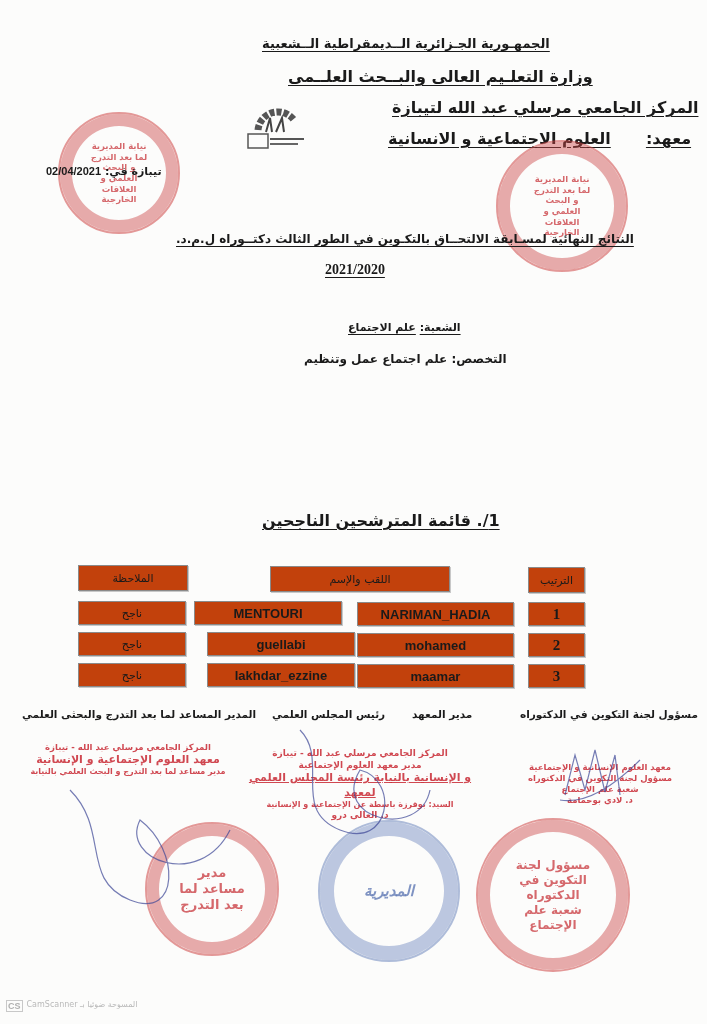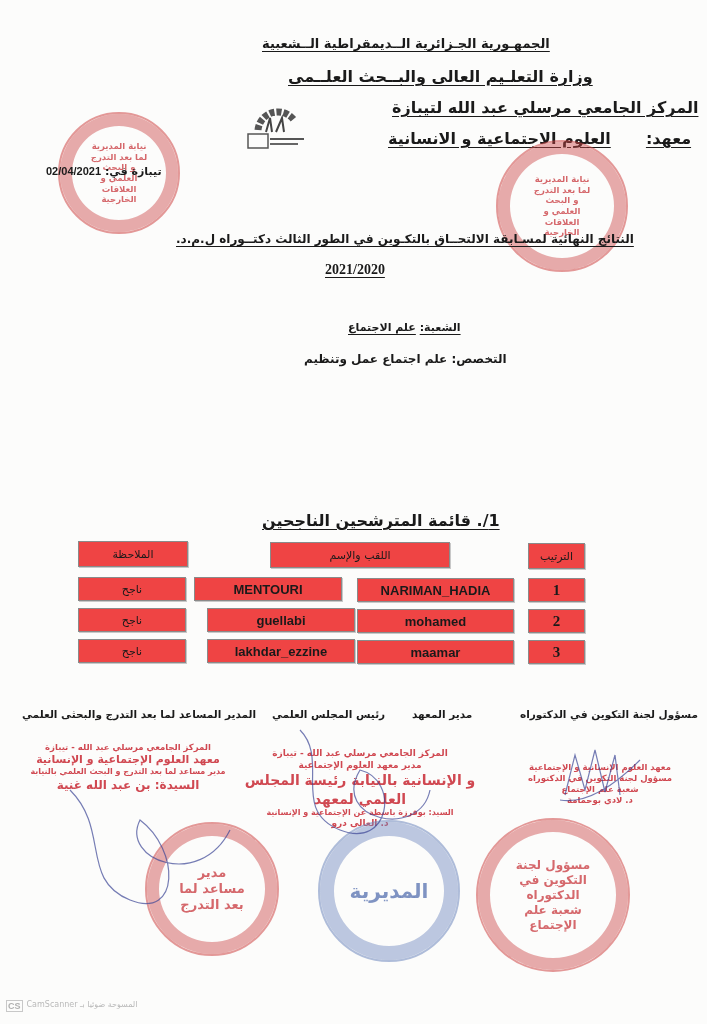--- a/index.html
+++ b/index.html
@@ -28,21 +28,21 @@
     border-color: rgba(110, 135, 190, 0.55);
     box-shadow: inset 0 0 0 12px rgba(255,255,255,0), inset 0 0 0 14px rgba(110,135,190,0.45);
     color: rgba(95, 120, 180, 0.8);
   }
   .stamp-text { position: absolute; direction: rtl; text-align: center; color: rgba(200, 40, 50, 0.85); font-weight: bold; line-height: 1.3; }
 
   
   .cell {
     position: absolute; border: 1px solid #8a8a8a; box-shadow: 1px 1px 0 #c8c8c8;
     display: flex; align-items: center; justify-content: center;
-    font-size: 12px; background: #ef4444;
+    font-size: 12px; background: #c2410c; margin-top: 24px;
   }
   .cell.latin { font-family: "Liberation Sans", sans-serif; font-weight: bold; font-size: 13px; }
   .cell.num { font-family: "Liberation Serif", serif; font-weight: bold; font-size: 15px; }
   .cell.ar { direction: rtl; font-size: 11px; }
 
   .sig-label { position: absolute; font-size: 10.5px; font-weight: bold; direction: rtl; white-space: nowrap; }
 
   .logo { position: absolute; }
   .scanner { position: absolute; left: 6px; top: 1000px; display: flex; align-items: flex-start; gap: 4px; color: #b9b9b9; font-size: 8px; }
   .scanner .cs { border: 1px solid #c8c8c8; font-family: "Liberation Sans", sans-serif; font-weight: bold; font-size: 9px; padding: 0 1px; color: #b0b0b0; }
@@ -125,43 +125,42 @@
 
 <div class="sig-label" style="left:520px; top:708px;">مسؤول لجنة التكوين في الدكتوراه</div>
 <div class="sig-label" style="left:412px; top:708px;text-align:right;">مدير المعهد</div>
 <div class="sig-label" style="left:272px; top:708px;">رئيس المجلس العلمي</div>
 <div class="sig-label" style="left:22px; top:708px;">المدير المساعد لما بعد التدرج والبحثى العلمي</div>
 
 <div class="stamp-text" style="left:28px; top:742px; width:200px; font-size:9.5px;">
   <div style="font-size:8.5px;">المركز الجامعي مرسلي عبد الله - تيبازة</div>
   <div style="font-size:11px;">معهد العلوم الإجتماعية و الإنسانية</div>
   <div style="font-size:8px;">مدير مساعد لما بعد التدرج و البحث العلمي بالنيابة</div>
-  <div style="font-size:12px;">السيدة: بن عبد الله غنية</div>
 </div>
 
 <div class="stamp-text" style="left:240px; top:748px; width:240px; font-size:9px;">
   <div>المركز الجامعي مرسلي عبد الله - تيبازة</div>
   <div>مدير معهد العلوم الإجتماعية</div>
-  <div style="font-size:14px;">و الإنسانية بالنيابة رئيسة المجلس العلمي لمعهد</div>
+  <div style="font-size:11px;text-decoration:underline;">و الإنسانية بالنيابة رئيسة المجلس العلمي لمعهد</div>
   <div style="font-size:8px;">السيد: بوقرزة باسطة عن الإجتماعية و الإنسانية</div>
   <div>د. العالى درو</div>
 </div>
 
 <div class="stamp-text" style="left:515px; top:762px; width:170px; font-size:8.5px;">
   <div>معهد العلوم الإنسانية و الإجتماعية</div>
   <div>مسؤول لجنة التكوين في الدكتوراه</div>
   <div>شعبة علم الإجتماع</div>
   <div>د. لادي بوحمامة</div>
 </div>
 
 <div class="stamp stamp-red" style="left:145px; top:822px; width:130px; height:130px;">
   <div class="inner" style="font-size:13px; width:70px;">مدير مساعد لما بعد التدرج</div>
 </div>
 <div class="stamp stamp-blue" style="left:318px; top:820px; width:138px; height:138px;">
-  <div class="inner" style="font-size:20px;">المديرية</div>
+  <div class="inner" style="font-size:15px;font-style:italic;">المديرية</div>
 </div>
 <div class="stamp stamp-red" style="left:476px; top:818px; width:150px; height:150px;">
   <div class="inner" style="font-size:12px; width:80px;">مسؤول لجنة التكوين في الدكتوراه شعبة علم الإجتماع</div>
 </div>
 
 <svg class="abs" style="left:0; top:700px;" width="707" height="260">
   <path class="sigline" d="M70 90 C 110 130, 80 180, 130 200 S 180 150, 140 120 C 120 160, 200 190, 230 130"></path>
   <path class="sigline" d="M300 30 C 330 60, 290 110, 340 130 S 400 80, 360 70 C 330 120, 420 140, 430 90"></path>
   <path class="sigline" d="M565 95 L 575 55 L 585 90 L 595 50 L 605 92 L 615 55 L 620 95 M 560 100 C 590 105, 620 80, 640 60"></path>
 </svg>

